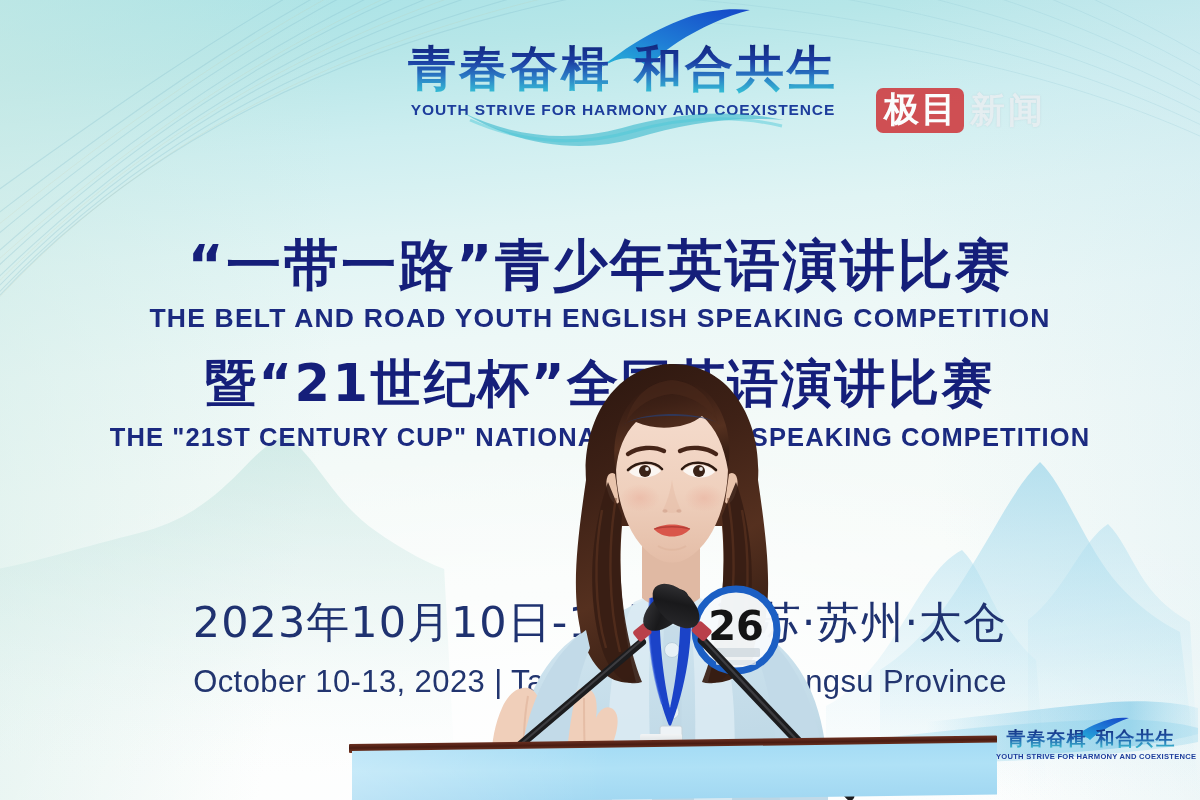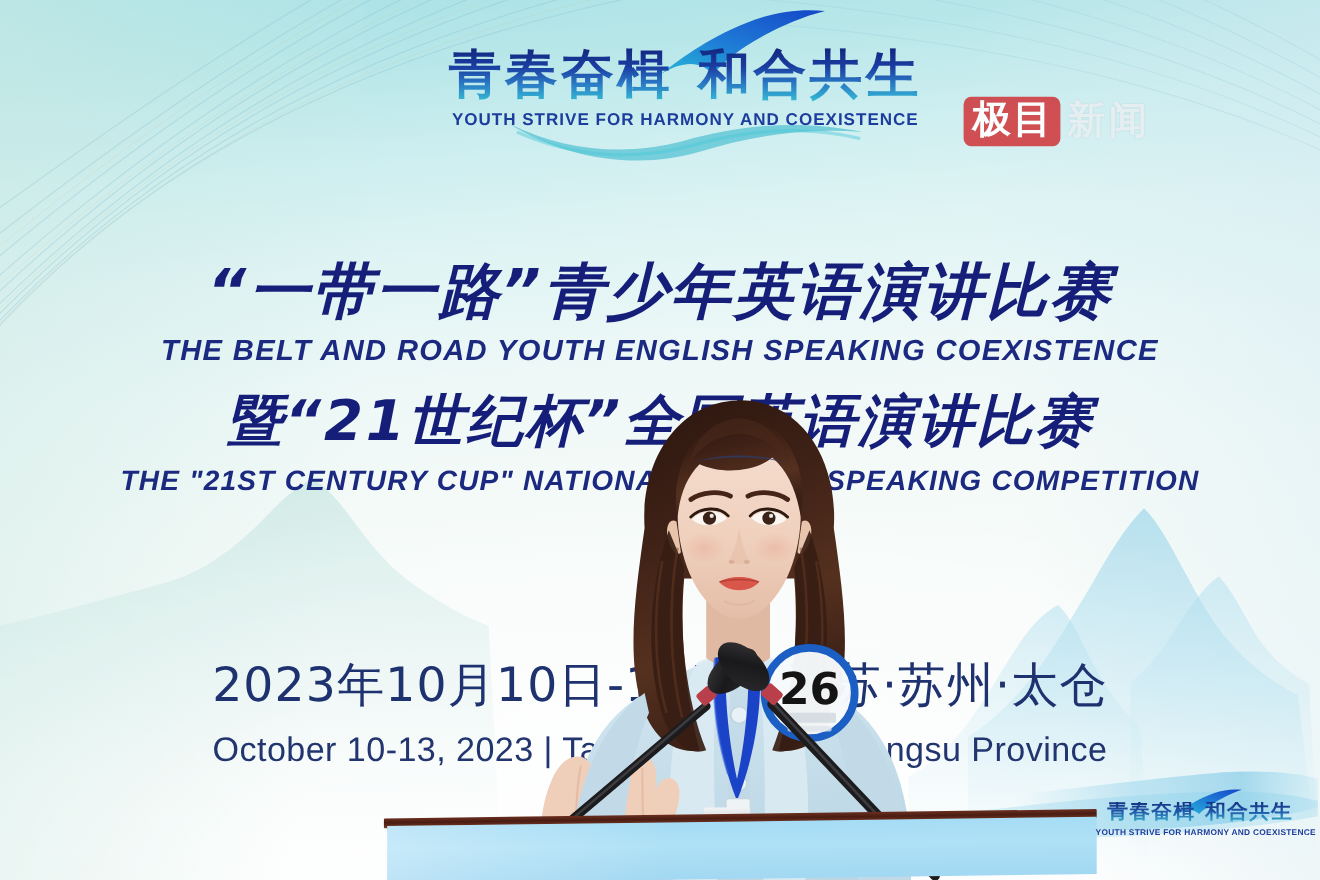--- a/index.html
+++ b/index.html
@@ -75,21 +75,21 @@
   .newslogo-box {
     background:#cf4348; border-radius:7px;
     padding:4px 8px 6px;
     display:flex; gap:2px;
   }
   .newslogo-box span { color:#fff; font-size:35px; font-weight:700; line-height:1; font-family:"DejaVu Sans", sans-serif; }
   .newslogo-tail { margin-left:6px; display:flex; gap:3px; }
   .newslogo-tail span { color:#e7eef1; font-size:35px; font-weight:700; line-height:1; font-family:"DejaVu Sans", sans-serif; text-shadow:0 0 2px rgba(170,195,205,.55); }
 
   
-  .title-block { position:absolute; left:0; top:236px; width:1200px; text-align:center;font-style:italic; }
+  .title-block { position:absolute; left:0; top:236px; width:1200px; text-align:center; }
 
   .t-cn-1 {
     font-size:55px; font-weight:700; color:#151f7a;
     letter-spacing:2.5px; line-height:1.06; white-space:nowrap;
     font-family:"DejaVu Sans", sans-serif;
   }
   .t-en-1 {
     margin-top:9px;
     font-size:26.5px; font-weight:700; color:#1b2a80;
     letter-spacing:1.2px; white-space:nowrap;
@@ -265,21 +265,21 @@
       <span>目</span>
     </div>
     <div class="newslogo-tail">
       <span>新</span>
       <span>闻</span>
     </div>
   </div>
 
   <div class="title-block">
     <div class="t-cn-1">“一带一路”青少年英语演讲比赛</div>
-    <div class="t-en-1">THE BELT AND ROAD YOUTH ENGLISH SPEAKING COEXISTENCE</div>
+    <div class="t-en-1">THE BELT AND ROAD YOUTH ENGLISH SPEAKING COMPETITION</div>
     <div class="t-cn-2">暨“21世纪杯”全国英语演讲比赛</div>
     <div class="t-en-2">THE "21ST CENTURY CUP" NATIONAL ENGLISH SPEAKING COMPETITION</div>
   </div>
 
   <div class="date-block">
     <div class="d-cn">2023年10月10日-13日 | 江苏·苏州·太仓</div>
     <div class="d-en">October 10-13, 2023 | Taicang, Suzhou, Jiangsu Province</div>
   </div>
 
   <svg class="speaker" viewBox="0 0 470 470">

